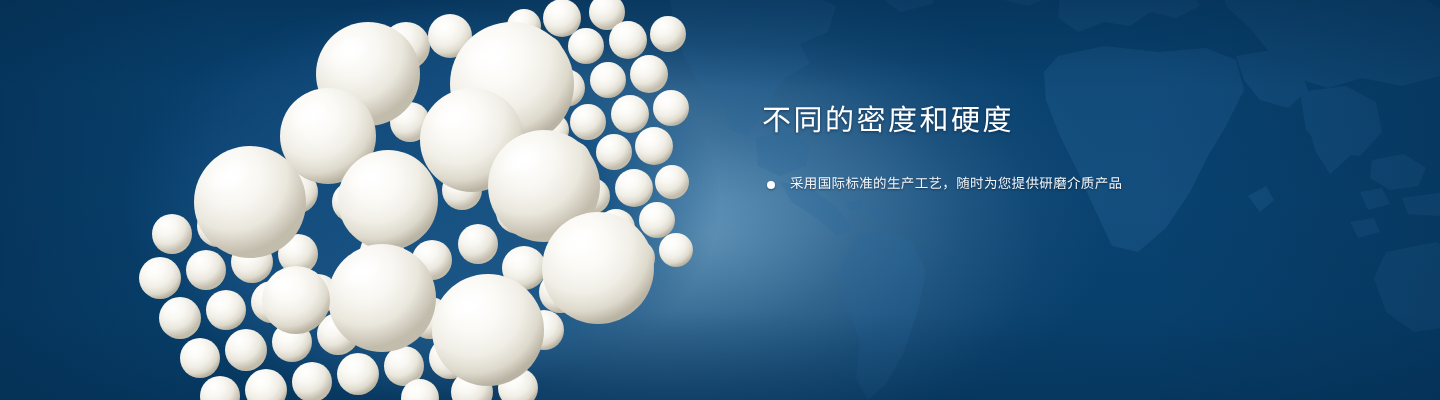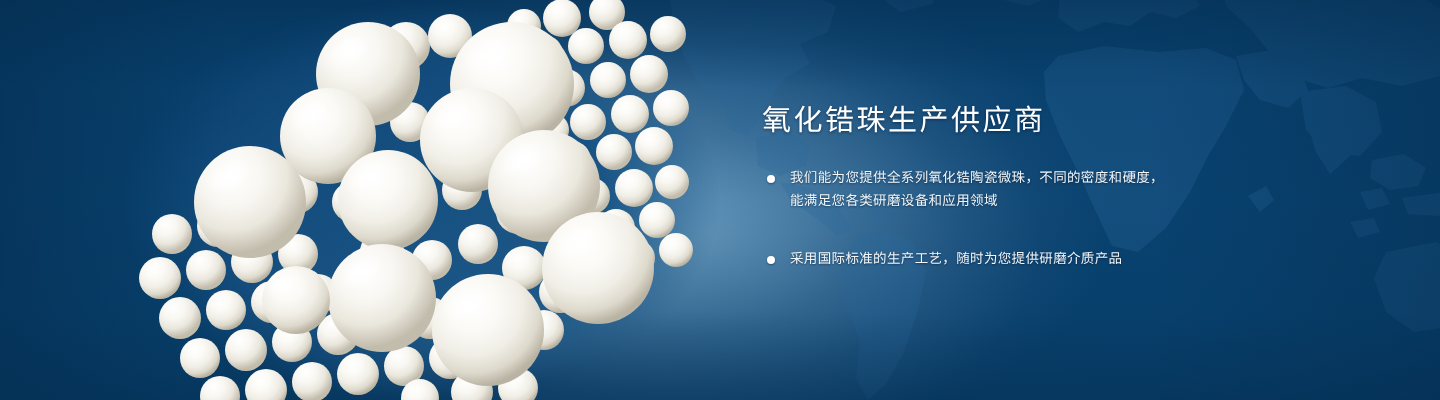--- a/index.html
+++ b/index.html
@@ -364,29 +364,24 @@
           <circle cx="176" cy="300" r="34" fill="url(#bead)"></circle>
           <ellipse cx="162" cy="284" rx="15" ry="10" fill="url(#spec)" transform="rotate(-30 162 284)"></ellipse>
         </g>
 
       </g>
     </svg>
   </div>
 
   <div class="copy">
 
-    <h1 class="headline">氧化锆珠生产供应商</h1>
+    <h1 class="headline">不同的密度和硬度</h1>
 
     <ul class="bullets">
 
-      <li class="bullet">
-        <span class="dot"></span>
-        <span class="line">我们能为您提供全系列氧化锆陶瓷微珠，不同的密度和硬度，</span>
-        <span class="line">能满足您各类研磨设备和应用领域</span>
-      </li>
 
 
       <li class="bullet">
         <span class="dot"></span>
         <span class="line">采用国际标准的生产工艺，随时为您提供研磨介质产品</span>
       </li>
 
     </ul>
   </div>
 

